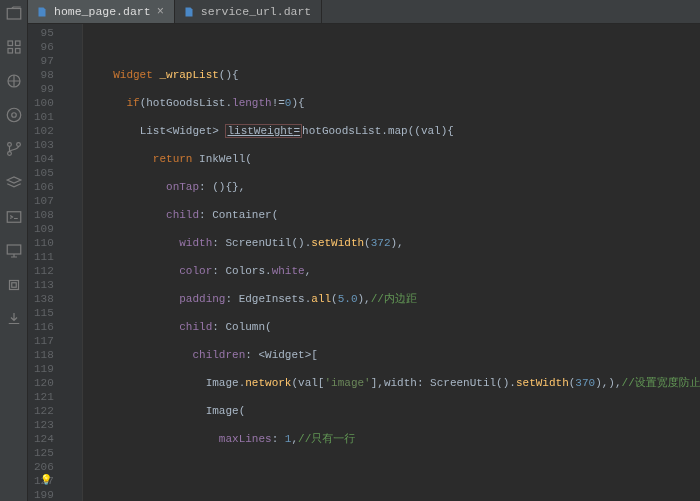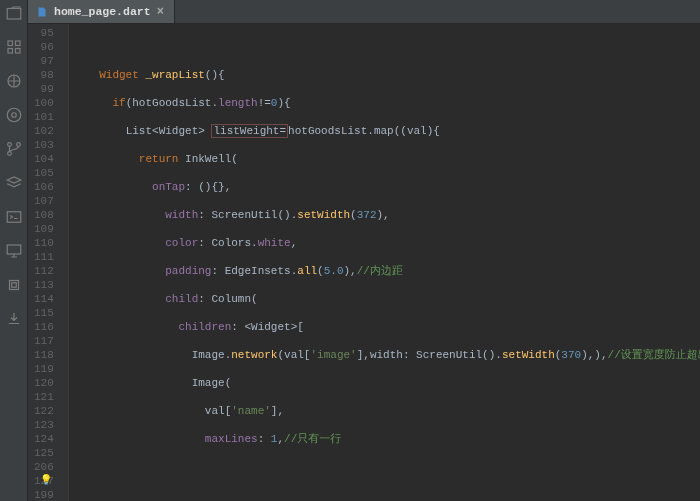--- a/index.html
+++ b/index.html
@@ -39,32 +39,32 @@
   }
   .tab {
     display: flex;
     align-items: center;
     padding: 0 10px 0 8px;
     gap: 6px;
     color: #bbbbbb;
     border-right: 1px solid #282828;
     font-size: 11.5px;
   }
-  .tab.active { background: #515658; color: #dddddd; font-weight: bold; }
+  .tab.active { background: #515658; color: #dddddd; }
   .tab .file-icon { width: 12px; height: 12px; display:flex; align-items:center; justify-content:center; }
   .tab .file-icon svg { width:12px; height:12px; }
   .tab .close { color:#aaaaaa; font-size:12px; line-height:1; }
   .code-scroll { flex:1; display:flex; overflow:hidden; background:#2b2b2b; }
   .gutter {
     background:#313335;
     border-right:1px solid #3a3a3a;
     text-align:right;
     color:#606366;
     user-select:none;
-    padding: 2px 14px 2px 6px;
+    padding: 2px 28px 2px 6px;
     flex-shrink:0;
     position:relative;
   }
   .gutter-line { height:14px; line-height:14px; font-size:11px; position:relative; }
   .bulb { position:absolute; right:1px; top:0; color:#c7a93a; font-size:10px; }
   .code {
     padding: 2px 0 2px 4px;
     white-space: pre;
     line-height:14px;
     font-size:11px;
@@ -76,21 +76,21 @@
   .tok-kw    { color:#cc7832; }
   .tok-type  { color:#a9b7c6; }
   .tok-str   { color:#6a8759; }
   .tok-num   { color:#6897bb; }
   .tok-comcn { color:#629755; }
   .tok-meth  { color:#ffc66d;text-align:right; }
   .tok-prop  { color:#9876aa; }
   .tok-pun   { color:#a9b7c6; }
   .tok-cls   { color:#a9b7c6; }
   .tok-def   { color:#ffc66d; }
-  .boxed { border:1px solid #6e4a4a; padding:0 1px; }
+  .boxed { border:1px solid #6e4a4a; padding:0 1px;text-decoration:underline; }
 </style>
 </head>
 <body>
 
 <div class="root">
 
   <div class="activity-bar">
     <div class="ab-icon">
         <svg viewBox="0 0 24 24">
           <rect x="3" y="6" width="18" height="14"></rect>
@@ -159,20 +159,28 @@
   <div class="editor-area">
     <div class="tabbar">
       <div class="tab active">
         <span class="file-icon">
             <svg viewBox="0 0 24 24">
               <path d="M5 3h10l4 4v14H5z" fill="#4a88c7" stroke="none"></path>
             </svg>
           </span>
         <span>home_page.dart</span>
         <span class="close">×</span>
+      </div>
+      <div class="tab">
+        <span class="file-icon">
+            <svg viewBox="0 0 24 24">
+              <path d="M5 3h10l4 4v14H5z" fill="#4a88c7" stroke="none"></path>
+            </svg>
+          </span>
+        <span>service_url.dart</span>
       </div>
     </div>
 
     <div class="code-scroll">
       <div class="gutter" id="gutter">
           <div class="gutter-line">95</div>
           <div class="gutter-line">96</div>
           <div class="gutter-line">97</div>
           <div class="gutter-line">98</div>
           <div class="gutter-line">99</div>
@@ -183,21 +191,21 @@
           <div class="gutter-line">104</div>
           <div class="gutter-line">105</div>
           <div class="gutter-line">106</div>
           <div class="gutter-line">107</div>
           <div class="gutter-line">108</div>
           <div class="gutter-line">109</div>
           <div class="gutter-line">110</div>
           <div class="gutter-line">111</div>
           <div class="gutter-line">112</div>
           <div class="gutter-line">113</div>
-          <div class="gutter-line">114</div>
+          <div class="gutter-line">138</div>
           <div class="gutter-line">115</div>
           <div class="gutter-line">116</div>
           <div class="gutter-line">117</div>
           <div class="gutter-line">118</div>
           <div class="gutter-line">119</div>
           <div class="gutter-line">120</div>
           <div class="gutter-line">121</div>
           <div class="gutter-line">122</div>
           <div class="gutter-line">123</div>
           <div class="gutter-line">124</div>
@@ -206,28 +214,28 @@
           <div class="gutter-line">127<span class="bulb">💡</span></div>
           <div class="gutter-line">199</div>
         </div>
       <div class="code">
 <div class="code-line"> </div>
 <div class="code-line">    <span class="tok-kw">Widget</span><span class="tok-def"> _wrapList</span><span class="tok-pun">(){</span></div>
 <div class="code-line">      <span class="tok-kw">if</span><span class="tok-pun">(hotGoodsList.</span><span class="tok-prop">length</span><span class="tok-pun">!=</span><span class="tok-num">0</span><span class="tok-pun">){</span></div>
 <div class="code-line">        <span class="tok-cls">List</span><span class="tok-pun">&lt;</span><span class="tok-cls">Widget</span><span class="tok-pun">&gt; </span><span class="boxed"><span class="tok-type">listWeight</span><span class="tok-pun">=</span></span><span class="tok-type">hotGoodsList</span><span class="tok-pun">.map((val){</span></div>
 <div class="code-line">          <span class="tok-kw">return</span><span class="tok-cls"> InkWell(</span></div>
 <div class="code-line">            <span class="tok-prop">onTap</span><span class="tok-pun">: (){},</span></div>
+<div class="code-line">            <span class="tok-prop">child</span><span class="tok-cls">: Container(</span></div>
 <div class="code-line">              <span class="tok-prop">width</span><span class="tok-cls">: ScreenUtil().</span><span class="tok-meth">setWidth</span><span class="tok-pun">(</span><span class="tok-num">372</span><span class="tok-pun">),</span></div>
 <div class="code-line">              <span class="tok-prop">color</span><span class="tok-cls">: Colors.</span><span class="tok-prop">white</span><span class="tok-pun">,</span></div>
 <div class="code-line">              <span class="tok-prop">padding</span><span class="tok-cls">: EdgeInsets.</span><span class="tok-meth">all</span><span class="tok-pun">(</span><span class="tok-num">5.0</span><span class="tok-pun">),</span><span class="tok-comcn">//内边距</span></div>
 <div class="code-line">              <span class="tok-prop">child</span><span class="tok-cls">: Column(</span></div>
 <div class="code-line">                <span class="tok-prop">children</span><span class="tok-pun">: &lt;</span><span class="tok-cls">Widget</span><span class="tok-pun">&gt;[</span></div>
 <div class="code-line">                  <span class="tok-cls">Image.</span><span class="tok-meth">network</span><span class="tok-pun">(val[</span><span class="tok-str">'image'</span><span class="tok-pun">],width: ScreenUtil().</span><span class="tok-meth">setWidth</span><span class="tok-pun">(</span><span class="tok-num">370</span><span class="tok-pun">),),</span><span class="tok-comcn">//设置宽度防止超出边界</span></div>
 <div class="code-line">                  <span class="tok-cls">Image(</span></div>
-<div class="code-line">                    <span class="tok-pun">val[</span><span class="tok-str">'name'</span><span class="tok-pun">],</span></div>
 <div class="code-line">                    <span class="tok-prop">maxLines</span><span class="tok-pun">: </span><span class="tok-num">1</span><span class="tok-pun">,</span><span class="tok-comcn">//只有一行</span></div>
 
 
 
 
 
 
 
 
 

